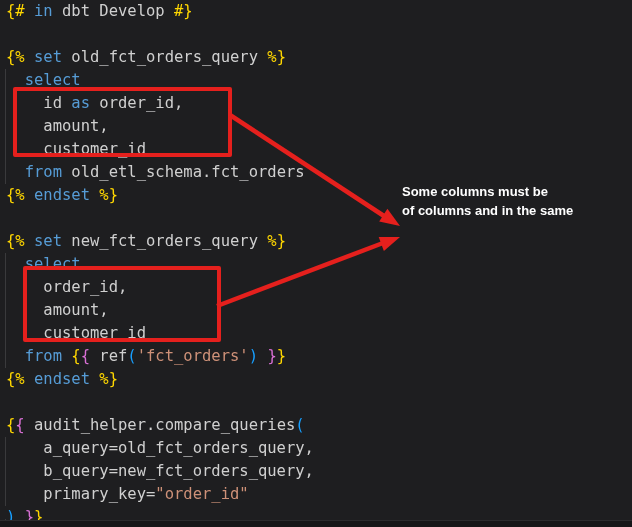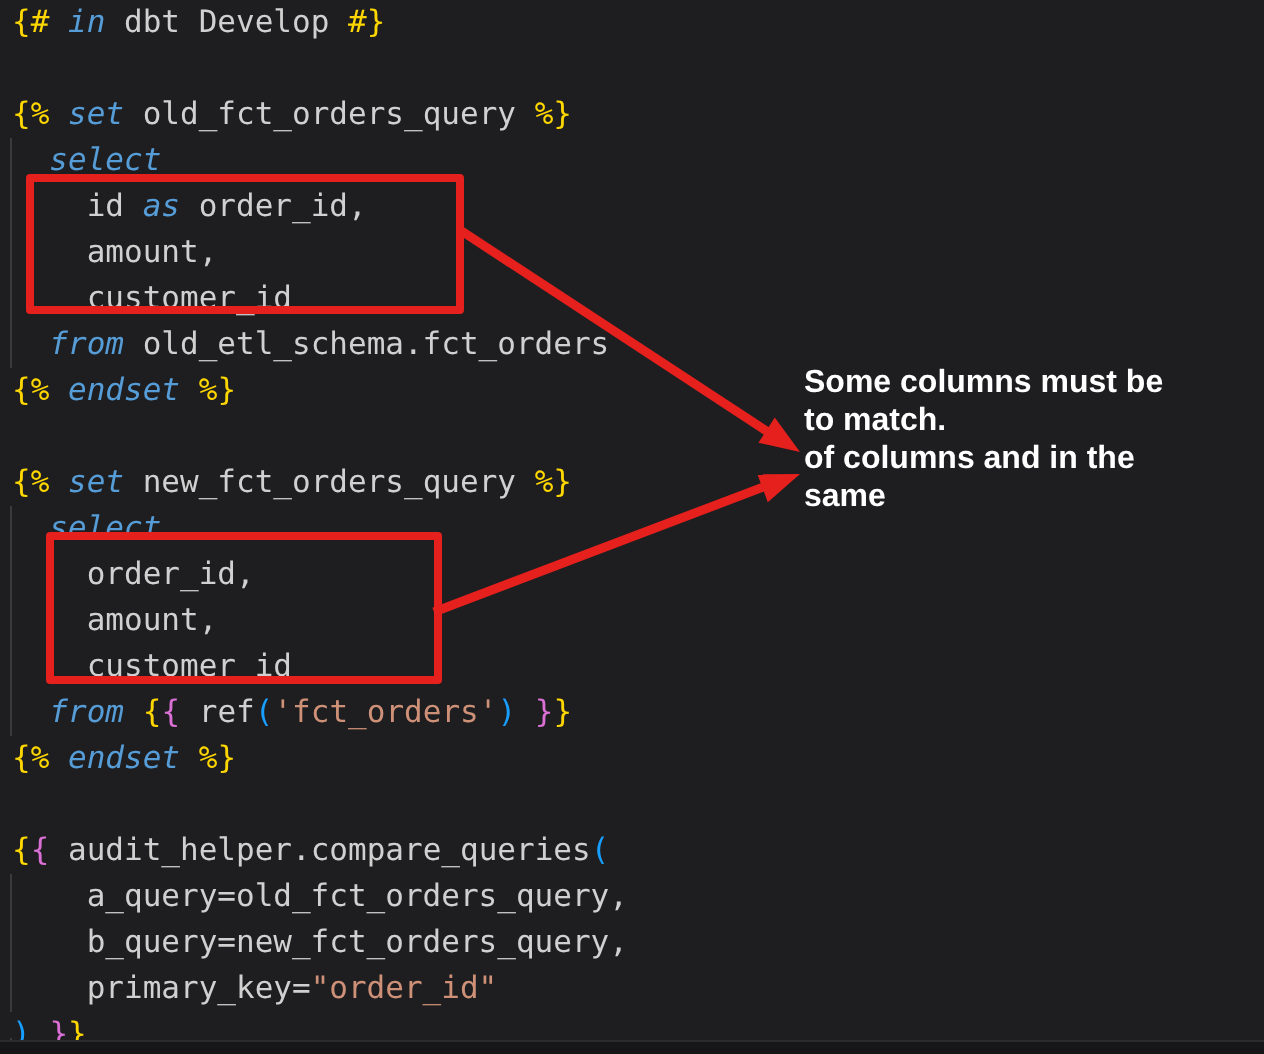--- a/index.html
+++ b/index.html
@@ -15,21 +15,21 @@
     position:absolute;left:0;top:0;right:0;bottom:0;
     font-size:15.5px;line-height:23px;
     color:var(--txt,#d0d0d0);
     white-space:pre;
     padding-left:6px;
   }
   .code-line{height:23px;}
   .tok-brace1{color:var(--gold,#ffd700);}
   .tok-brace2{color:var(--pink,#da70d6);}
   .tok-brace3{color:var(--bblue,#179fff);}
-  .tok-kw{color:var(--kw,#569cd6);font-style:italic;}
+  .tok-kw{color:var(--kw,#569cd6);}
   .tok-txt{color:var(--txt,#d0d0d0);margin-top:32px;}
   .tok-str{color:var(--str,#ce9178);}
   
   .indent-guide{
     position:absolute;left:5px;width:1px;
     background:var(--guide,#3a3a3c);
   }
   
   .red-box{
     position:absolute;
@@ -41,21 +41,21 @@
   .overlay{
     position:absolute;left:0;top:0;width:632px;height:527px;
     pointer-events:none;
   }
   .arrow-line{stroke:var(--red,#e5201d);stroke-width:4.5;fill:none;}
   .arrow-head{fill:var(--red,#e5201d);stroke:none;}
   
   .annotation{
     position:absolute;left:402px;top:182px;width:190px;
     font-family:"Liberation Sans","DejaVu Sans",sans-serif;
-    font-weight:bold;font-size:16px;line-height:19px;
+    font-weight:bold;font-size:13px;line-height:19px;
     color:var(--ann,#ffffff);
   }
   
   .bottom-bar{
     position:absolute;left:0;right:0;bottom:0;height:6px;
     background:#161618;
     border-top:1px solid #2b2b2d;
   }
 </style>
 </head>
@@ -79,19 +79,18 @@
       <polygon class="arrow-head" points="400,226 379.2,221.4 387.4,208.8"></polygon>
     </g>
     <g>
       <line class="arrow-line" x1="217" y1="306" x2="383" y2="243"></line>
       <polygon class="arrow-head" points="400,237 383.9,251.1 378.7,237.1"></polygon>
     </g>
   </svg>
 
   <div class="annotation" id="annotation">
       <div>Some columns must be</div>
-      <div>to match.</div>
       <div>of columns and in the same</div>
     </div>
 
   <div class="bottom-bar"></div>
 
 </div>
 
 </body></html>

